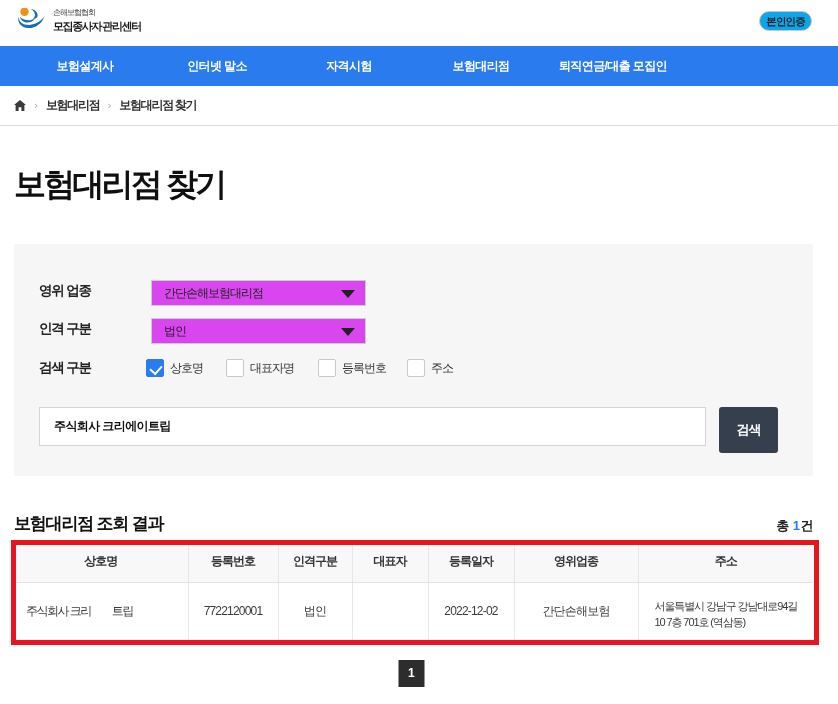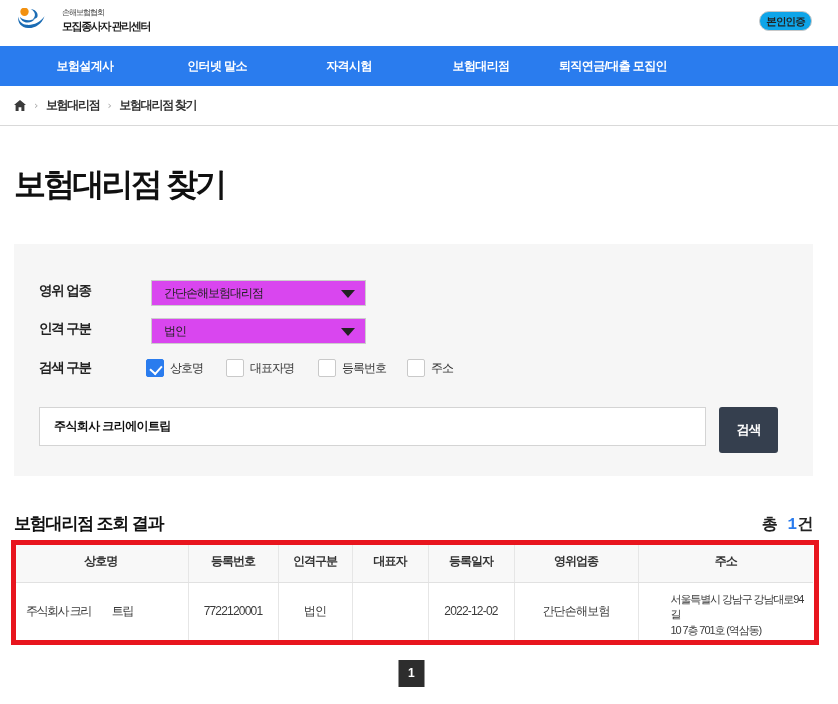--- a/index.html
+++ b/index.html
@@ -3,21 +3,21 @@
 <meta charset="utf-8">
 <style>
   * { margin:0; padding:0; box-sizing:border-box; }
   html,body { width:838px; background:#ffffff; font-family:"Liberation Sans", sans-serif; }
   body { height:704px; overflow:hidden; color:#222; letter-spacing:-0.5px; }
 
   
   .header { height:46px; position:relative; background:#fff; }
   .logo { position:absolute; left:14px; top:5px; display:flex; align-items:flex-start; cursor:pointer; }
   .logo-mark { width:32px; height:27px; margin-top:3px; }
-  .logo-text { margin-left:16px; }
+  .logo-text { margin-left:7px;font-family:Liberation Serif, serif; }
   .logo-small { font-size:8px; color:#444; letter-spacing:-1px; line-height:9px; margin-top:3px; }
   .logo-big { font-size:11px; font-weight:700; color:#1a1a1a; letter-spacing:-1.4px; line-height:12px; margin-top:3px; }
   .auth-btn { position:absolute; right:26px; top:11px; height:20px; padding:0 6px; border:1px solid #c8c8c8; border-radius:10px; background:#0ea5e9; font-size:10.5px; font-weight:700; color:#222; letter-spacing:-0.8px; line-height:17px; cursor:pointer; }
 
   
   .nav { height:40px; background:#2a7cee; }
   .nav-inner { width:792px; margin-left:19px; height:40px; display:flex; }
   .nav-item { width:132px; height:40px; line-height:40px; text-align:center; color:#fff; font-size:12px; font-weight:700; letter-spacing:-0.6px; cursor:pointer; }
 
   
@@ -39,30 +39,30 @@
   .checkbox { width:18px; height:18px; border:1px solid #c9c9c9; background:#fff; border-radius:2px; cursor:pointer; position:relative; }
   .checkbox.checked { background:#2a7cee; border-color:#2a7cee; }
   .checkbox.checked:after { content:""; position:absolute; left:5px; top:2.5px; width:6px; height:9px; border:solid #fff; border-width:0 2px 2px 0; transform:rotate(42deg); }
   .checkbox-label { font-size:12px; color:#333; letter-spacing:-1px; margin-left:6px; }
   .search-input { position:absolute; left:25px; top:163px; width:667px; height:39px; background:#fff; border:1px solid #d4d4d4; font-size:12px; font-weight:700; color:#111; letter-spacing:-0.6px; line-height:37px; padding-left:14px; }
   .search-btn { position:absolute; left:705px; top:163px; width:59px; height:46px; background:#353f4e; border:none; border-radius:3px; color:#fff; font-size:13px; font-weight:700; letter-spacing:-1px; cursor:pointer; }
 
   
   .results-head { margin-top:36px; display:flex; justify-content:space-between; align-items:flex-end; }
   .results-title { font-size:17px; font-weight:800; color:#111; letter-spacing:-1.2px; }
-  .results-count { font-size:16px; font-weight:700; color:#222; letter-spacing:-0.5px;font-family:Liberation Mono, monospace; }
+  .results-count { font-size:13px; font-weight:700; color:#222; letter-spacing:-0.5px; }
   .results-count .num { color:#2a7cee; padding:0 1px; }
 
   .table-zone { position:relative; margin-top:7px; }
   .result-table { width:799px; border-collapse:collapse; table-layout:fixed; }
   .result-table th { height:40px; background:#f8f8f8; font-size:12px; font-weight:700; color:#333; letter-spacing:-1px; border-bottom:1px solid #e1e1e1; border-right:1px solid #e6e6e6; text-align:center; }
   .result-table th:last-child, .result-table td:last-child { border-right:none; }
   .result-table td { height:58px; background:#fff; font-size:12px; color:#3a3a3a; letter-spacing:-0.8px; border-right:1px solid #e6e6e6; text-align:center; vertical-align:middle; }
   .result-table td.al { text-align:left; padding-left:12px; letter-spacing:-1.5px; }
-  .result-table td.addr { text-align:left; padding-left:32px; padding-top:7px; line-height:15.5px; font-size:11px; letter-spacing:-1.1px; }
+  .result-table td.addr { text-align:left; padding-left:16px; padding-top:7px; line-height:15.5px; font-size:11px; letter-spacing:-1.1px; }
   .annotation { position:absolute; left:-3.2px; top:-2.5px; width:808px; height:105.5px; border:5px solid #e8151e; pointer-events:none; }
 
   .pagination { margin-top:20px; transform:translateX(-2.5px); display:flex; justify-content:center; }
   .page-num { width:26px; height:27px; background:#2d2d2d; color:#fff; font-size:12px; font-weight:700; text-align:center; line-height:27px; cursor:pointer; }
 </style>
 </head>
 <body>
 
 <div class="header">
   <div class="logo">

